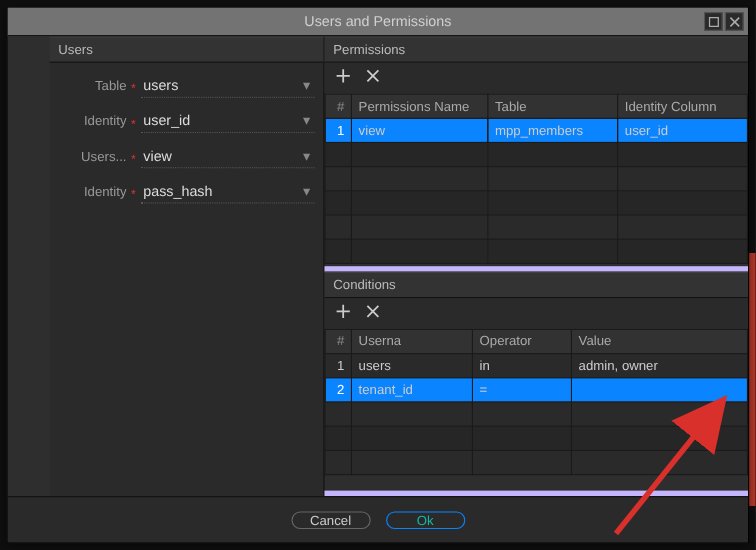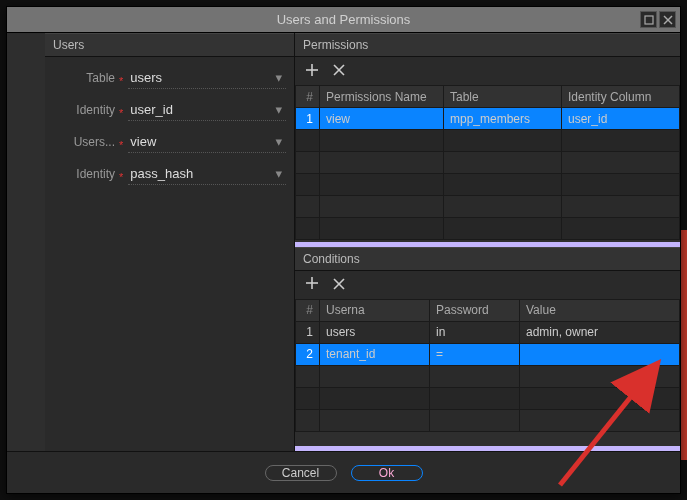--- a/index.html
+++ b/index.html
@@ -198,21 +198,21 @@
     background: transparent;
     color: #ccc;
     font-size: 12px;
     display: flex;
     align-items: center;
     justify-content: center;
     padding: 0 16px;
   }
   .btn.primary {
     border-color: #0a84ff;
-    color: #f9a8d4;
+    color: #14b8a6;
   }
 
   
   .arrow {
     position: absolute;
     pointer-events: none;
   }
 
   
   .bg-red {
@@ -384,21 +384,21 @@
             <colgroup>
                 <col style="width:24px">
                 <col>
                 <col style="width:90px">
                 <col style="width:160px">
               </colgroup>
             <thead>
               <tr>
                 <th class="col-num">#</th>
                 <th>Userna</th>
-                <th>Password</th>
+                <th>Operator</th>
                 <th>Value</th>
               </tr>
             </thead>
             <tbody>
               <tr class="data stripe-a">
                 <td class="col-num">1</td>
                 <td>users</td>
                 <td>in</td>
                 <td>admin, owner</td>
               </tr>

